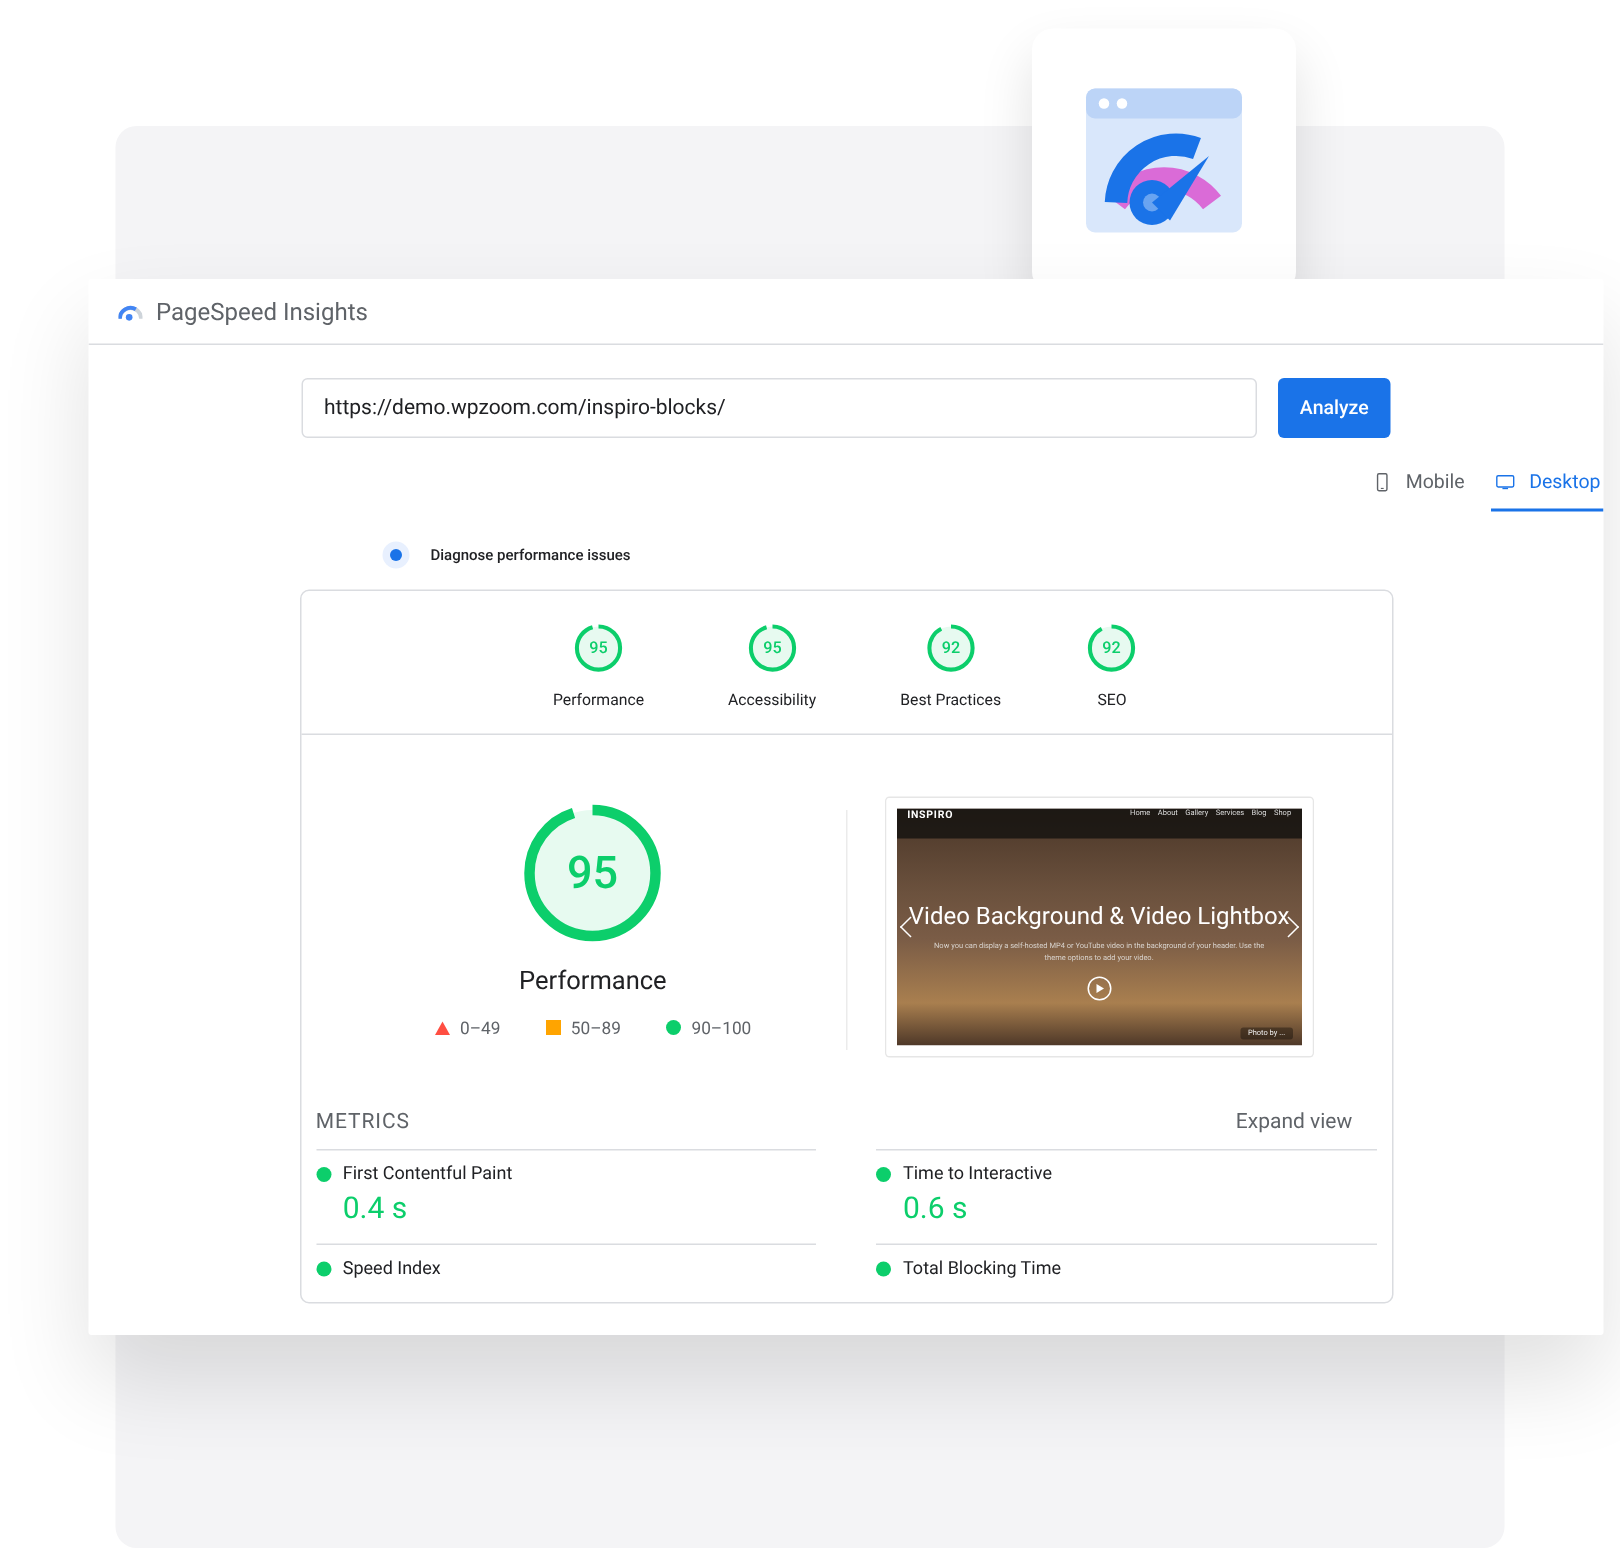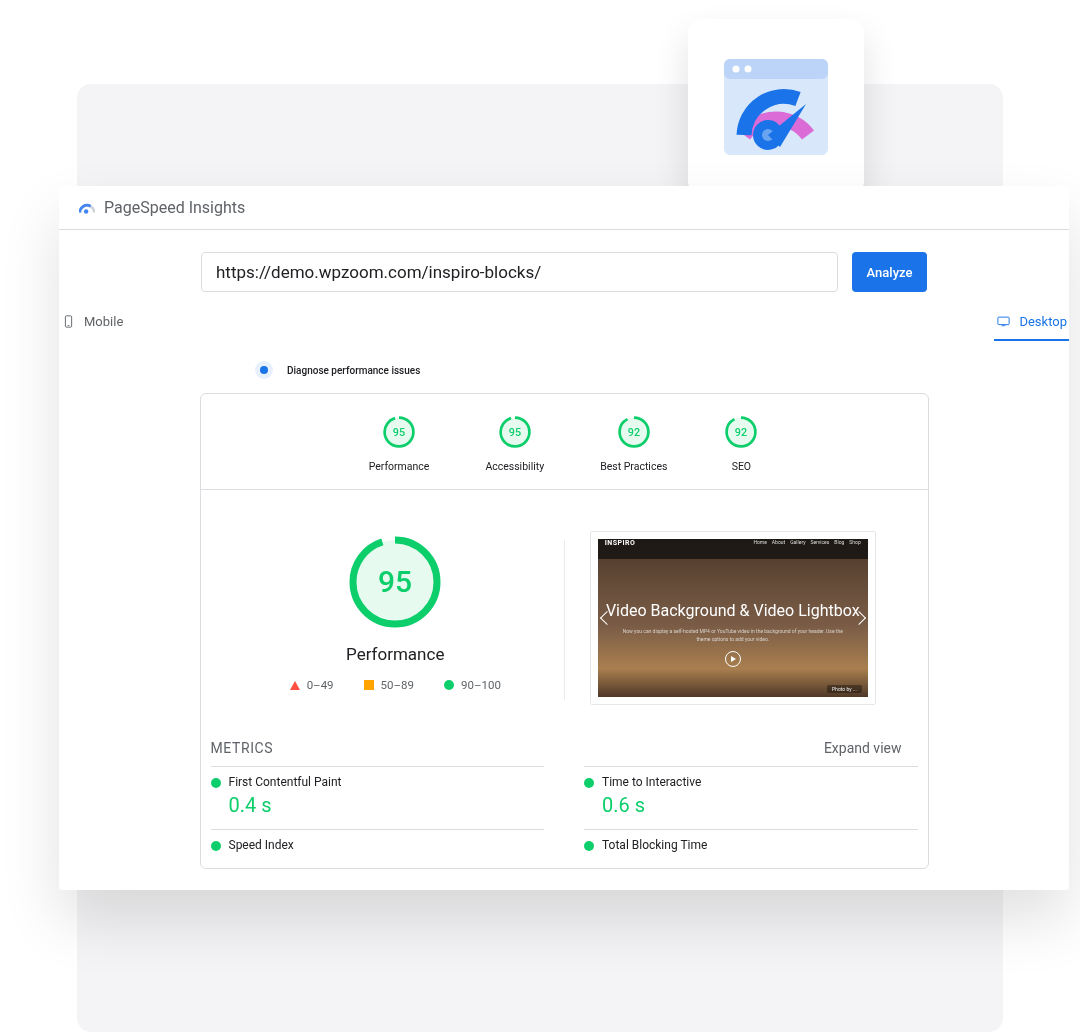--- a/index.html
+++ b/index.html
@@ -19,24 +19,24 @@
   .badge{position:absolute;left:688px;top:19px;width:176px;height:176px;background:#fff;border-radius:14px;box-shadow:0 18px 36px rgba(0,0,0,.12);display:flex;align-items:center;justify-content:center;}
   .badge svg{display:block;}
 
   .app{position:absolute;left:35px;top:186px;width:1010px;height:704px;background:#fff;box-shadow:0 30px 60px rgba(0,0,0,.12);border-radius:2px;overflow:hidden;margin-left:24px;}
 
   .app-header{display:flex;align-items:center;height:44px;padding:0 20px;border-bottom:1px solid var(--border);}
   .logo-dot{width:16px;height:14px;margin-right:9px;display:flex;align-items:center;justify-content:center;}
   .app-title{font-size:16px;color:var(--grey1);font-weight:400;}
 
   .search-row{display:flex;justify-content:center;gap:14px;padding:22px 0 14px;}
-  .url-input{width:637px;height:40px;border:1px solid var(--border);border-radius:4px;font-size:17px;color:var(--grey2);padding:0 14px;outline:none;}
+  .url-input{width:637px;height:40px;border:1px solid var(--border);border-radius:4px;font-size:14px;color:var(--grey2);padding:0 14px;outline:none;}
   .analyze-btn{height:40px;width:75px;border:none;border-radius:4px;background:var(--blue);color:#fff;font-size:13px;font-weight:500;cursor:pointer;}
 
-  .device-tabs{display:flex;justify-content:space-between;gap:38px;}
+  .device-tabs{display:flex;justify-content:flex-end;gap:16px;}
   .device-tab{display:flex;align-items:center;gap:8px;font-size:13px;color:var(--grey1);padding:8px 2px 10px;border-bottom:2px solid transparent;cursor:pointer;}
   .device-tab.active{color:var(--blue);border-bottom-color:var(--blue);}
   .device-tab svg{width:15px;height:15px;}
 
   .section-head{display:flex;align-items:center;gap:14px;padding:20px 0 14px 196px;font-size:10px;font-weight:500;color:var(--grey2);}
   .bullet{width:18px;height:18px;border-radius:50%;background:#e8f0fe;position:relative;}
   .bullet::after{content:"";position:absolute;inset:5px;border-radius:50%;background:var(--blue);}
 
   .card{width:729px;margin:0 auto;border:1px solid var(--border);border-radius:6px;padding:14px 0 0;position:relative;}
   .score-row{display:flex;justify-content:center;gap:56px;padding:6px 0 16px;border-bottom:1px solid var(--border);}

